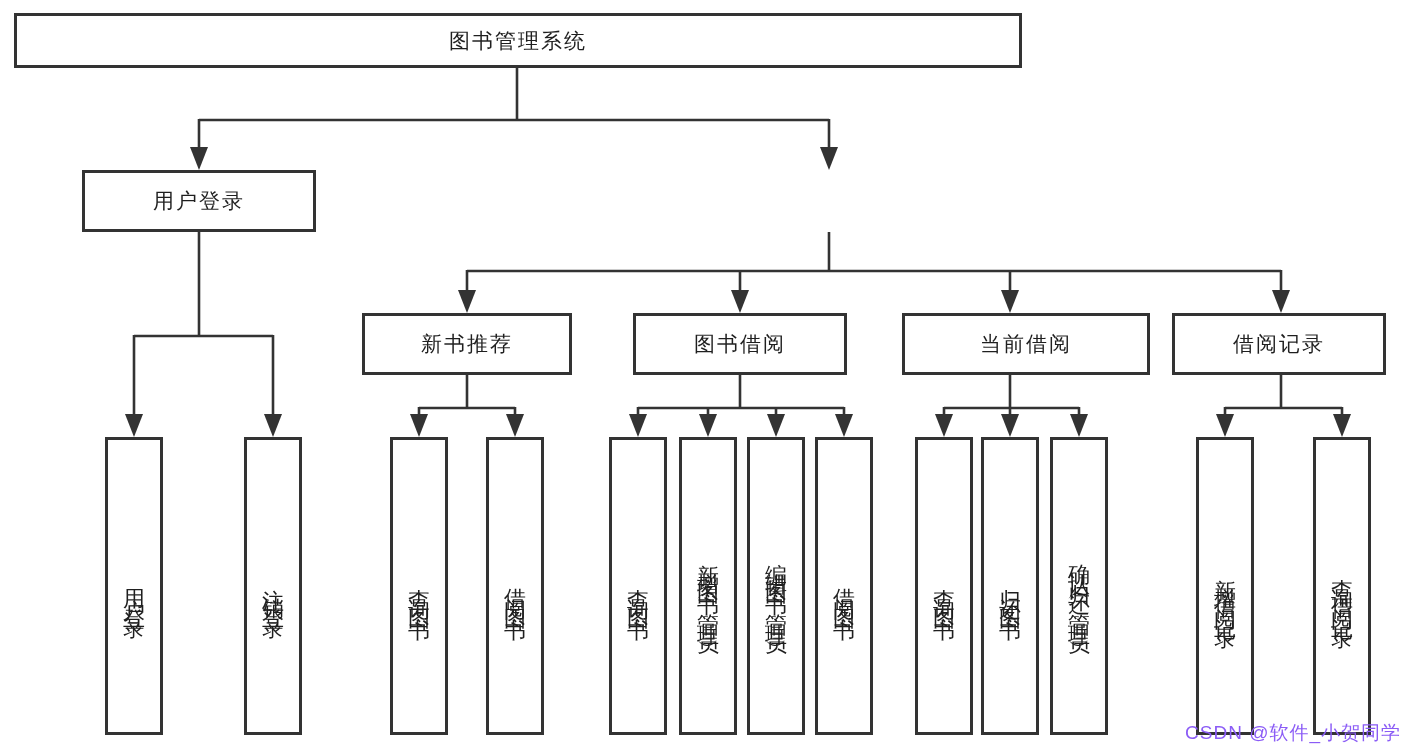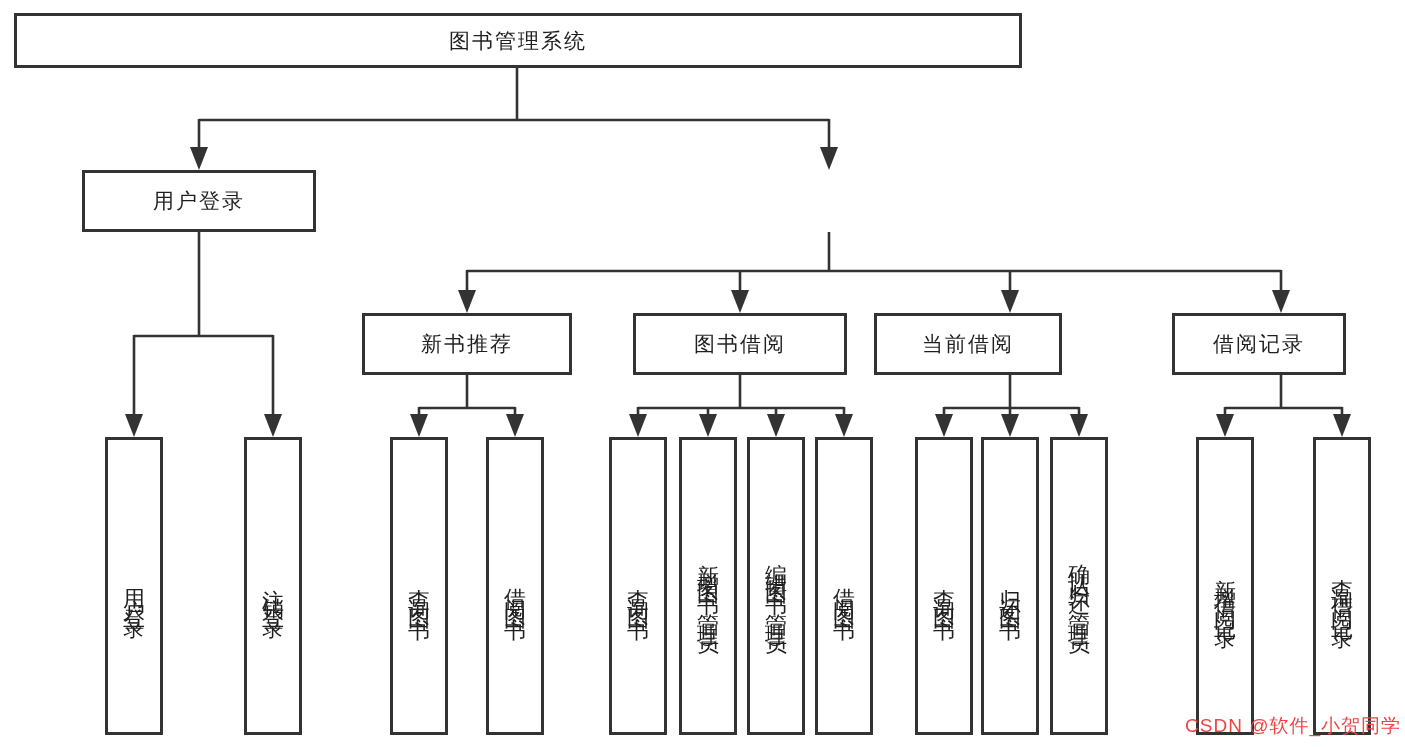--- a/index.html
+++ b/index.html
@@ -20,22 +20,22 @@
     position:absolute;box-sizing:border-box;border:3px solid #333333;background:#ffffff;
     top:437px;width:58px;height:298px;
     display:flex;align-items:center;justify-content:center;
   }
   .vtext{
     writing-mode:vertical-rl;text-orientation:mixed;
     font-size:22px;letter-spacing:10px;line-height:1;
     margin-bottom:-10px; 
   }
   .watermark{
-    position:absolute;right:4px;bottom:8px;
-    font-size:19px;color:#ef4444;letter-spacing:1px;white-space:nowrap;text-align:center;
+    position:absolute;right:4px;bottom:1px;
+    font-size:19px;color:#8b5cf6;letter-spacing:1px;white-space:nowrap;text-align:center;
   }
   svg line, svg polyline{stroke:#333333;stroke-width:2.6;fill:none;}
   svg polygon{fill:#333333;stroke:none;}
 </style>
 </head>
 <body>
 
 <div class="canvas">
 
   <svg class="connectors" viewBox="0 0 1405 747" xmlns="http://www.w3.org/2000/svg">
@@ -121,24 +121,24 @@
   <div class="node lvl2" style="left:82px">
     <span>用户登录</span>
   </div>
 
   <div class="node lvl3" style="left:362px;width:210px">
     <span>新书推荐</span>
   </div>
   <div class="node lvl3" style="left:633px;width:214px">
     <span>图书借阅</span>
   </div>
-  <div class="node lvl3" style="left:874px;width:188px">
+  <div class="node lvl3" style="left:902px;width:248px">
     <span>当前借阅</span>
   </div>
-  <div class="node lvl3" style="left:1172px;width:174px">
+  <div class="node lvl3" style="left:1172px;width:214px">
     <span>借阅记录</span>
   </div>
 
   <div class="leaf" style="left:105px">
     <span class="vtext">用户登录</span>
   </div>
   <div class="leaf" style="left:244px">
     <span class="vtext">注销登录</span>
   </div>
 

